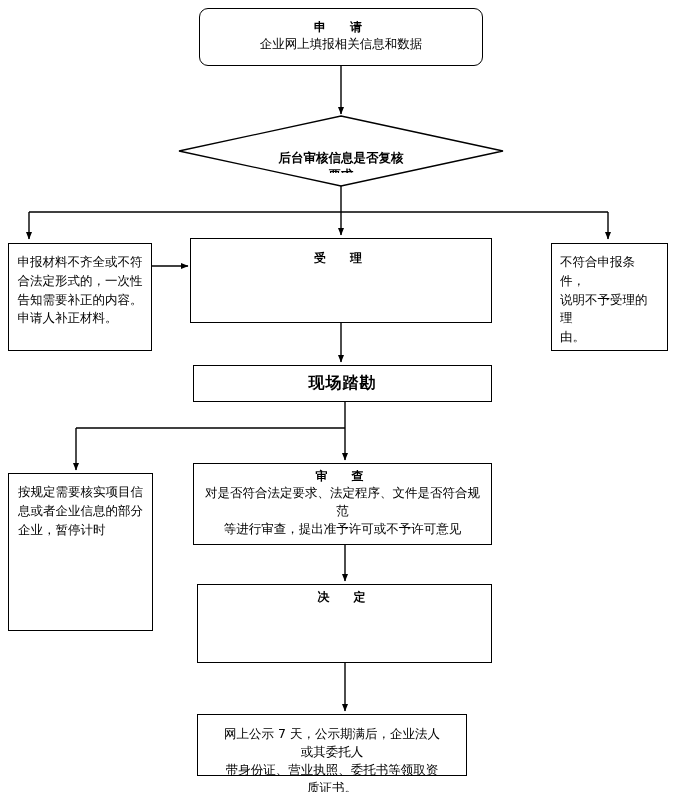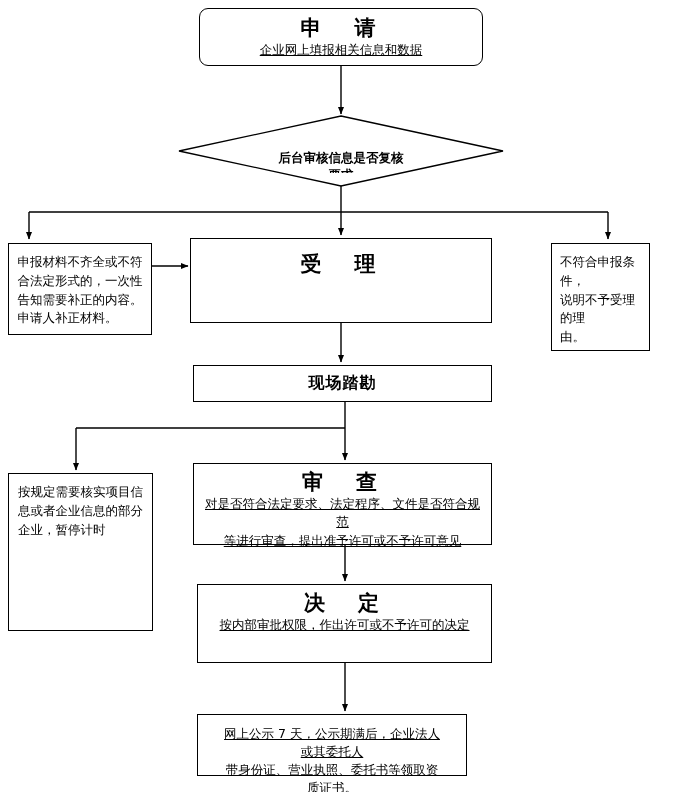--- a/index.html
+++ b/index.html
@@ -26,33 +26,32 @@
     background: #ffffff;
     display: flex;
     flex-direction: column;
     align-items: center;
     z-index: 2;
   }
   .node.rounded {
     border-radius: 9px;
   }
   .node-title {
-    font-size: 21px;
+    font-size: 12px;
     font-weight: bold;
     letter-spacing: 6px;
     text-align: right;
     line-height: 1.25;
     white-space: nowrap;
   }
   .node-body {
     font-size: 12.5px;
     line-height: 1.45;
     text-align: center;
     white-space: pre-line;
-    text-decoration: underline;
   }
   .plain-text {
     font-size: 12.5px;
     line-height: 1.5;
     text-align: left;
     white-space: pre-line;
   }
   .big-label {
     font-size: 16px;
     font-weight: bold;
@@ -130,32 +129,32 @@
   <div class="node rounded" style="left:199px; top:8px; width:284px; height:58px; justify-content:center; padding:4px 10px;">
     <div class="node-title">申　请</div>
     <div class="node-body">企业网上填报相关信息和数据</div>
   </div>
 
   <div class="diamond-label" style="left:191px; top:134px; width:300px;">
     <span>后台审核信息是否复核</span>
     <span class="clip-line">要求</span>
   </div>
 
-  <div class="node" style="left:8px; top:243px; width:144px; height:92px; justify-content:flex-start; padding:9px 8px 6px 8px;">
+  <div class="node" style="left:8px; top:243px; width:144px; height:108px; justify-content:flex-start; padding:9px 8px 6px 8px;">
     <div class="plain-text">申报材料不齐全或不符
 合法定形式的，一次性
 告知需要补正的内容。
 申请人补正材料。</div>
   </div>
 
   <div class="node" style="left:190px; top:238px; width:302px; height:85px; justify-content:flex-start; padding:12px 6px;">
     <div class="node-title">受　理</div>
   </div>
 
-  <div class="node" style="left:551px; top:243px; width:99px; height:108px; justify-content:flex-start; padding:9px 8px 6px 8px;">
+  <div class="node" style="left:551px; top:243px; width:117px; height:108px; justify-content:flex-start; padding:9px 8px 6px 8px;">
     <div class="plain-text">不符合申报条件，
 说明不予受理的理
 由。</div>
   </div>
 
   <div class="node" style="left:193px; top:365px; width:299px; height:37px; justify-content:center;">
     <div class="big-label">现场踏勘</div>
   </div>
 
   <div class="node" style="left:193px; top:463px; width:299px; height:82px; justify-content:flex-start; padding:5px 6px;">
@@ -165,21 +164,20 @@
   </div>
 
   <div class="node" style="left:8px; top:473px; width:145px; height:158px; justify-content:flex-start; padding:9px 8px 6px 8px;">
     <div class="plain-text">按规定需要核实项目信
 息或者企业信息的部分
 企业，暂停计时</div>
   </div>
 
   <div class="node" style="left:197px; top:584px; width:295px; height:79px; justify-content:flex-start; padding:5px 6px;">
     <div class="node-title">决　定</div>
-    <div class="node-body">按内部审批权限，作出许可或不予许可的决定</div>
   </div>
 
   <div class="node" style="left:197px; top:714px; width:270px; height:62px; justify-content:flex-start; padding:10px 24px;">
     <div class="node-body">网上公示 7 天，公示期满后，企业法人或其委托人
 带身份证、营业执照、委托书等领取资质证书。</div>
   </div>
 
 </div>
 
 </body></html>

